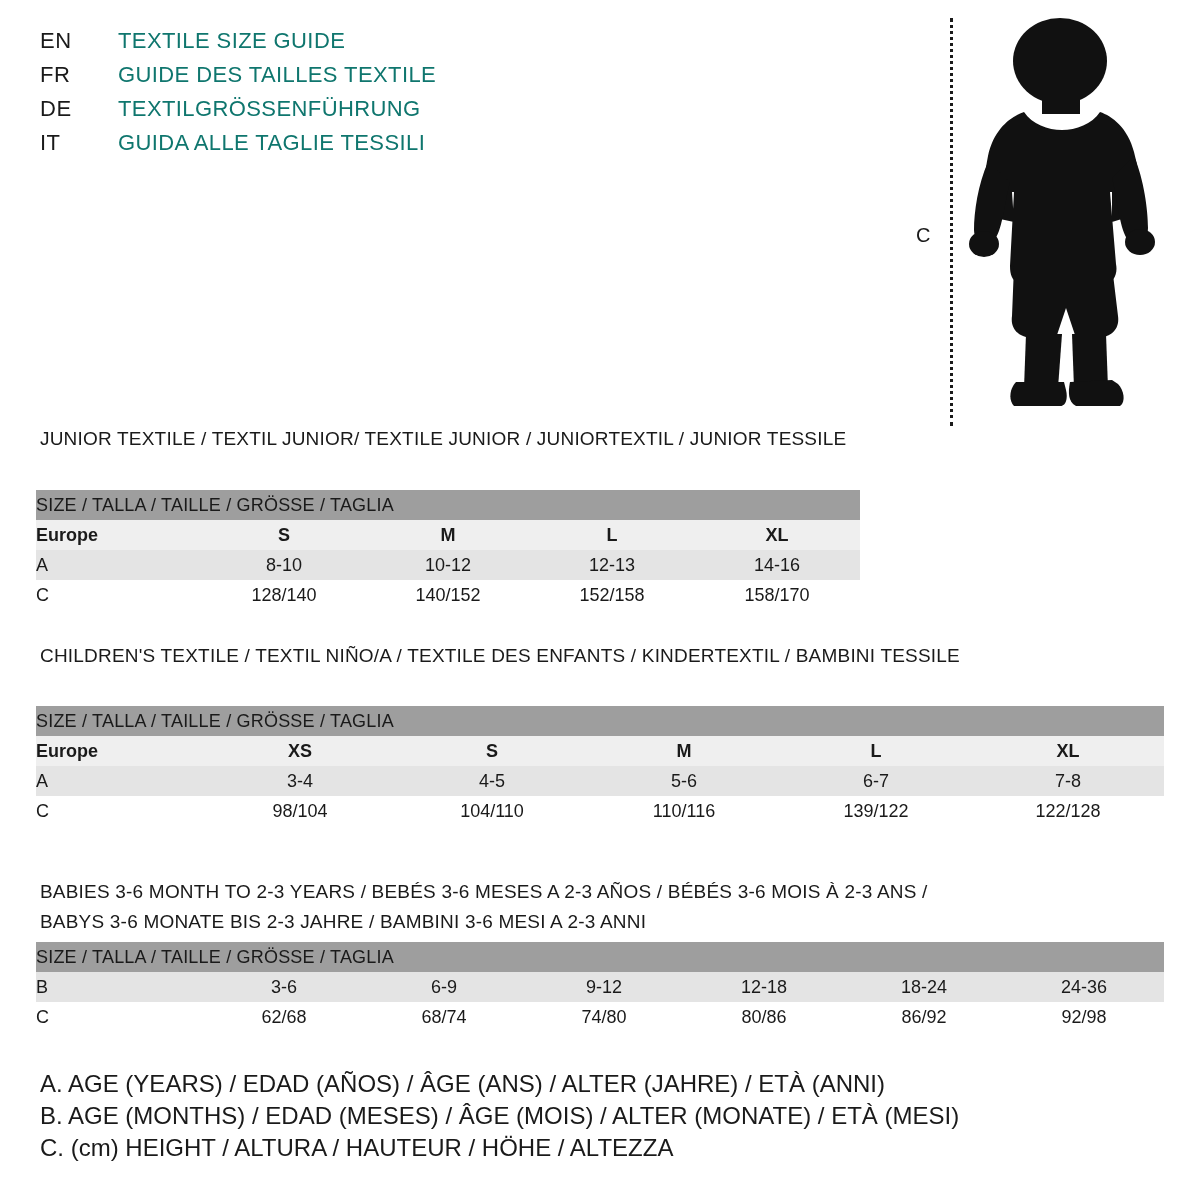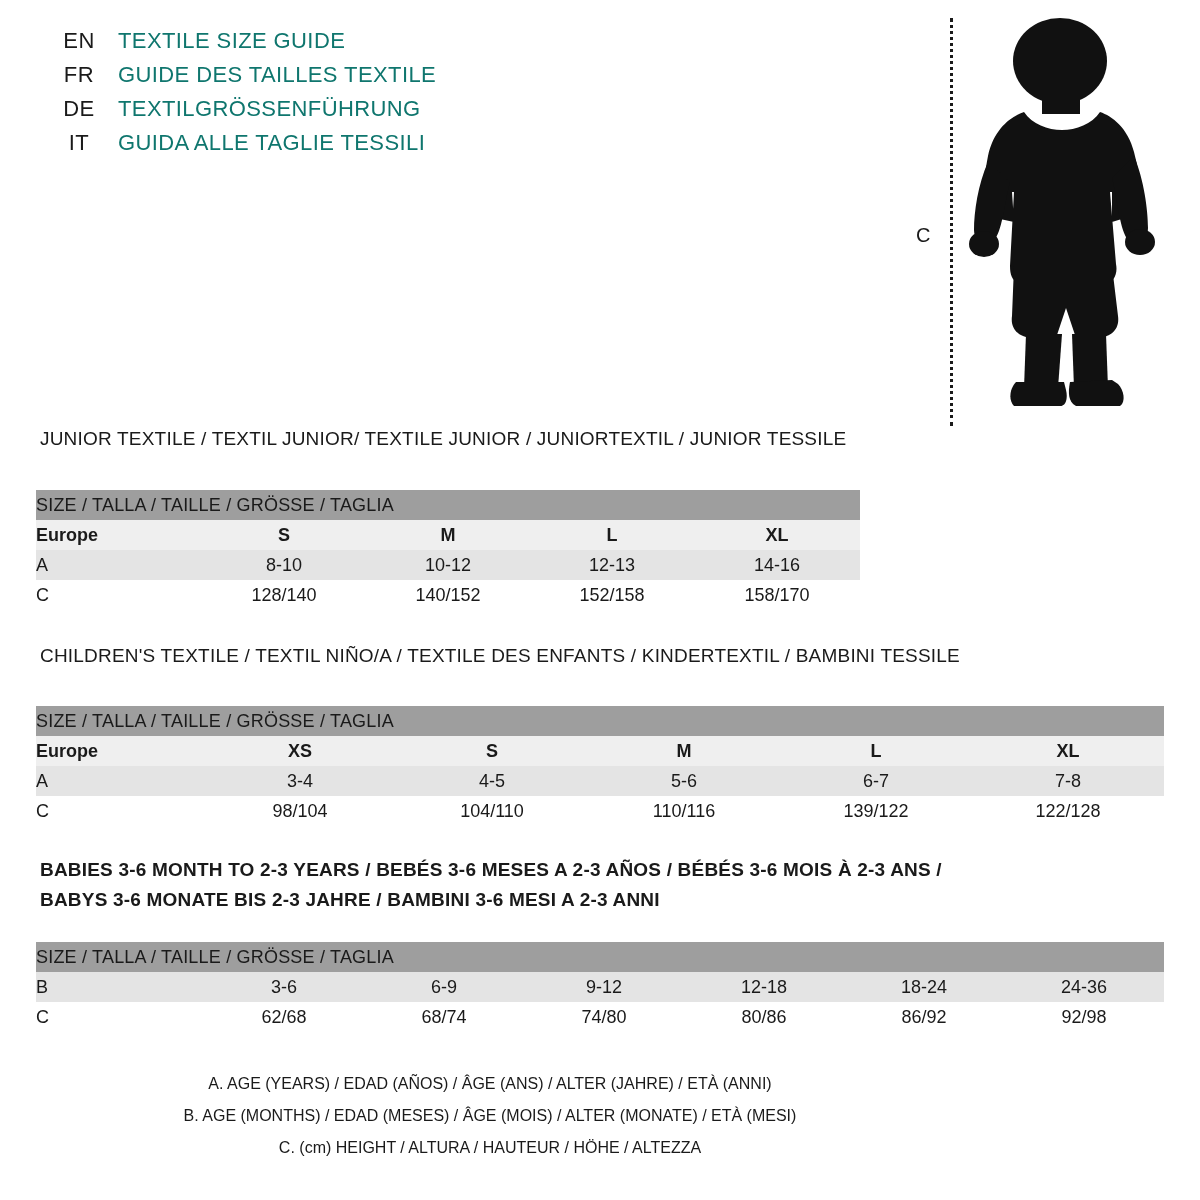--- a/index.html
+++ b/index.html
@@ -20,21 +20,20 @@
   #header {
     position: absolute;
     left: 40px;
     top: 28px;
     width: 820px;
   }
   .lang-row {
     display: flex;
     align-items: baseline;
     height: 34px;
-    text-align: center;
   }
   .lang-code {
     width: 78px;
     font-size: 22px;
     letter-spacing: 0.5px;
     color: #1a1a1a;
   }
   .lang-title {
     font-size: 22px;
     letter-spacing: 0.4px;
@@ -110,25 +109,24 @@
   .cell-val { text-align: center; }
 
   
   #footnotes {
     position: absolute;
     left: 40px;
     top: 1068px;
     width: 900px;
   }
   .footnote {
-    font-size: 16px;
+    font-size: 24px;
     line-height: 32px;
     color: #1a1a1a;
     white-space: nowrap;
-    text-align: center;
   }
 </style>
 </head>
 <body>
 
 <div id="header">
   <div class="lang-row">
     <div class="lang-code">EN</div>
     <div class="lang-title">TEXTILE SIZE GUIDE</div>
   </div>
@@ -263,21 +261,21 @@
       <td class="cell-label">C</td>
       <td class="cell-val">98/104</td>
       <td class="cell-val">104/110</td>
       <td class="cell-val">110/116</td>
       <td class="cell-val">139/122</td>
       <td class="cell-val">122/128</td>
     </tr>
   </tbody>
 </table>
 
-<div class="section-heading two-line" style="top:855px;font-weight:bold;">
+<div class="section-heading two-line" style="top:877px;">
   <div>BABIES 3-6 MONTH TO 2-3 YEARS / BEBÉS 3-6 MESES A 2-3 AÑOS / BÉBÉS 3-6 MOIS À 2-3 ANS /</div>
   <div>BABYS 3-6 MONATE BIS 2-3 JAHRE / BAMBINI 3-6 MESI A 2-3 ANNI</div>
 </div>
 
 <table class="size-table" style="left:36px; top:930px; width:1128px;">
   <colgroup>
       <col style="width:168px">
       <col style="width:160px">
       <col style="width:160px">
       <col style="width:160px">

